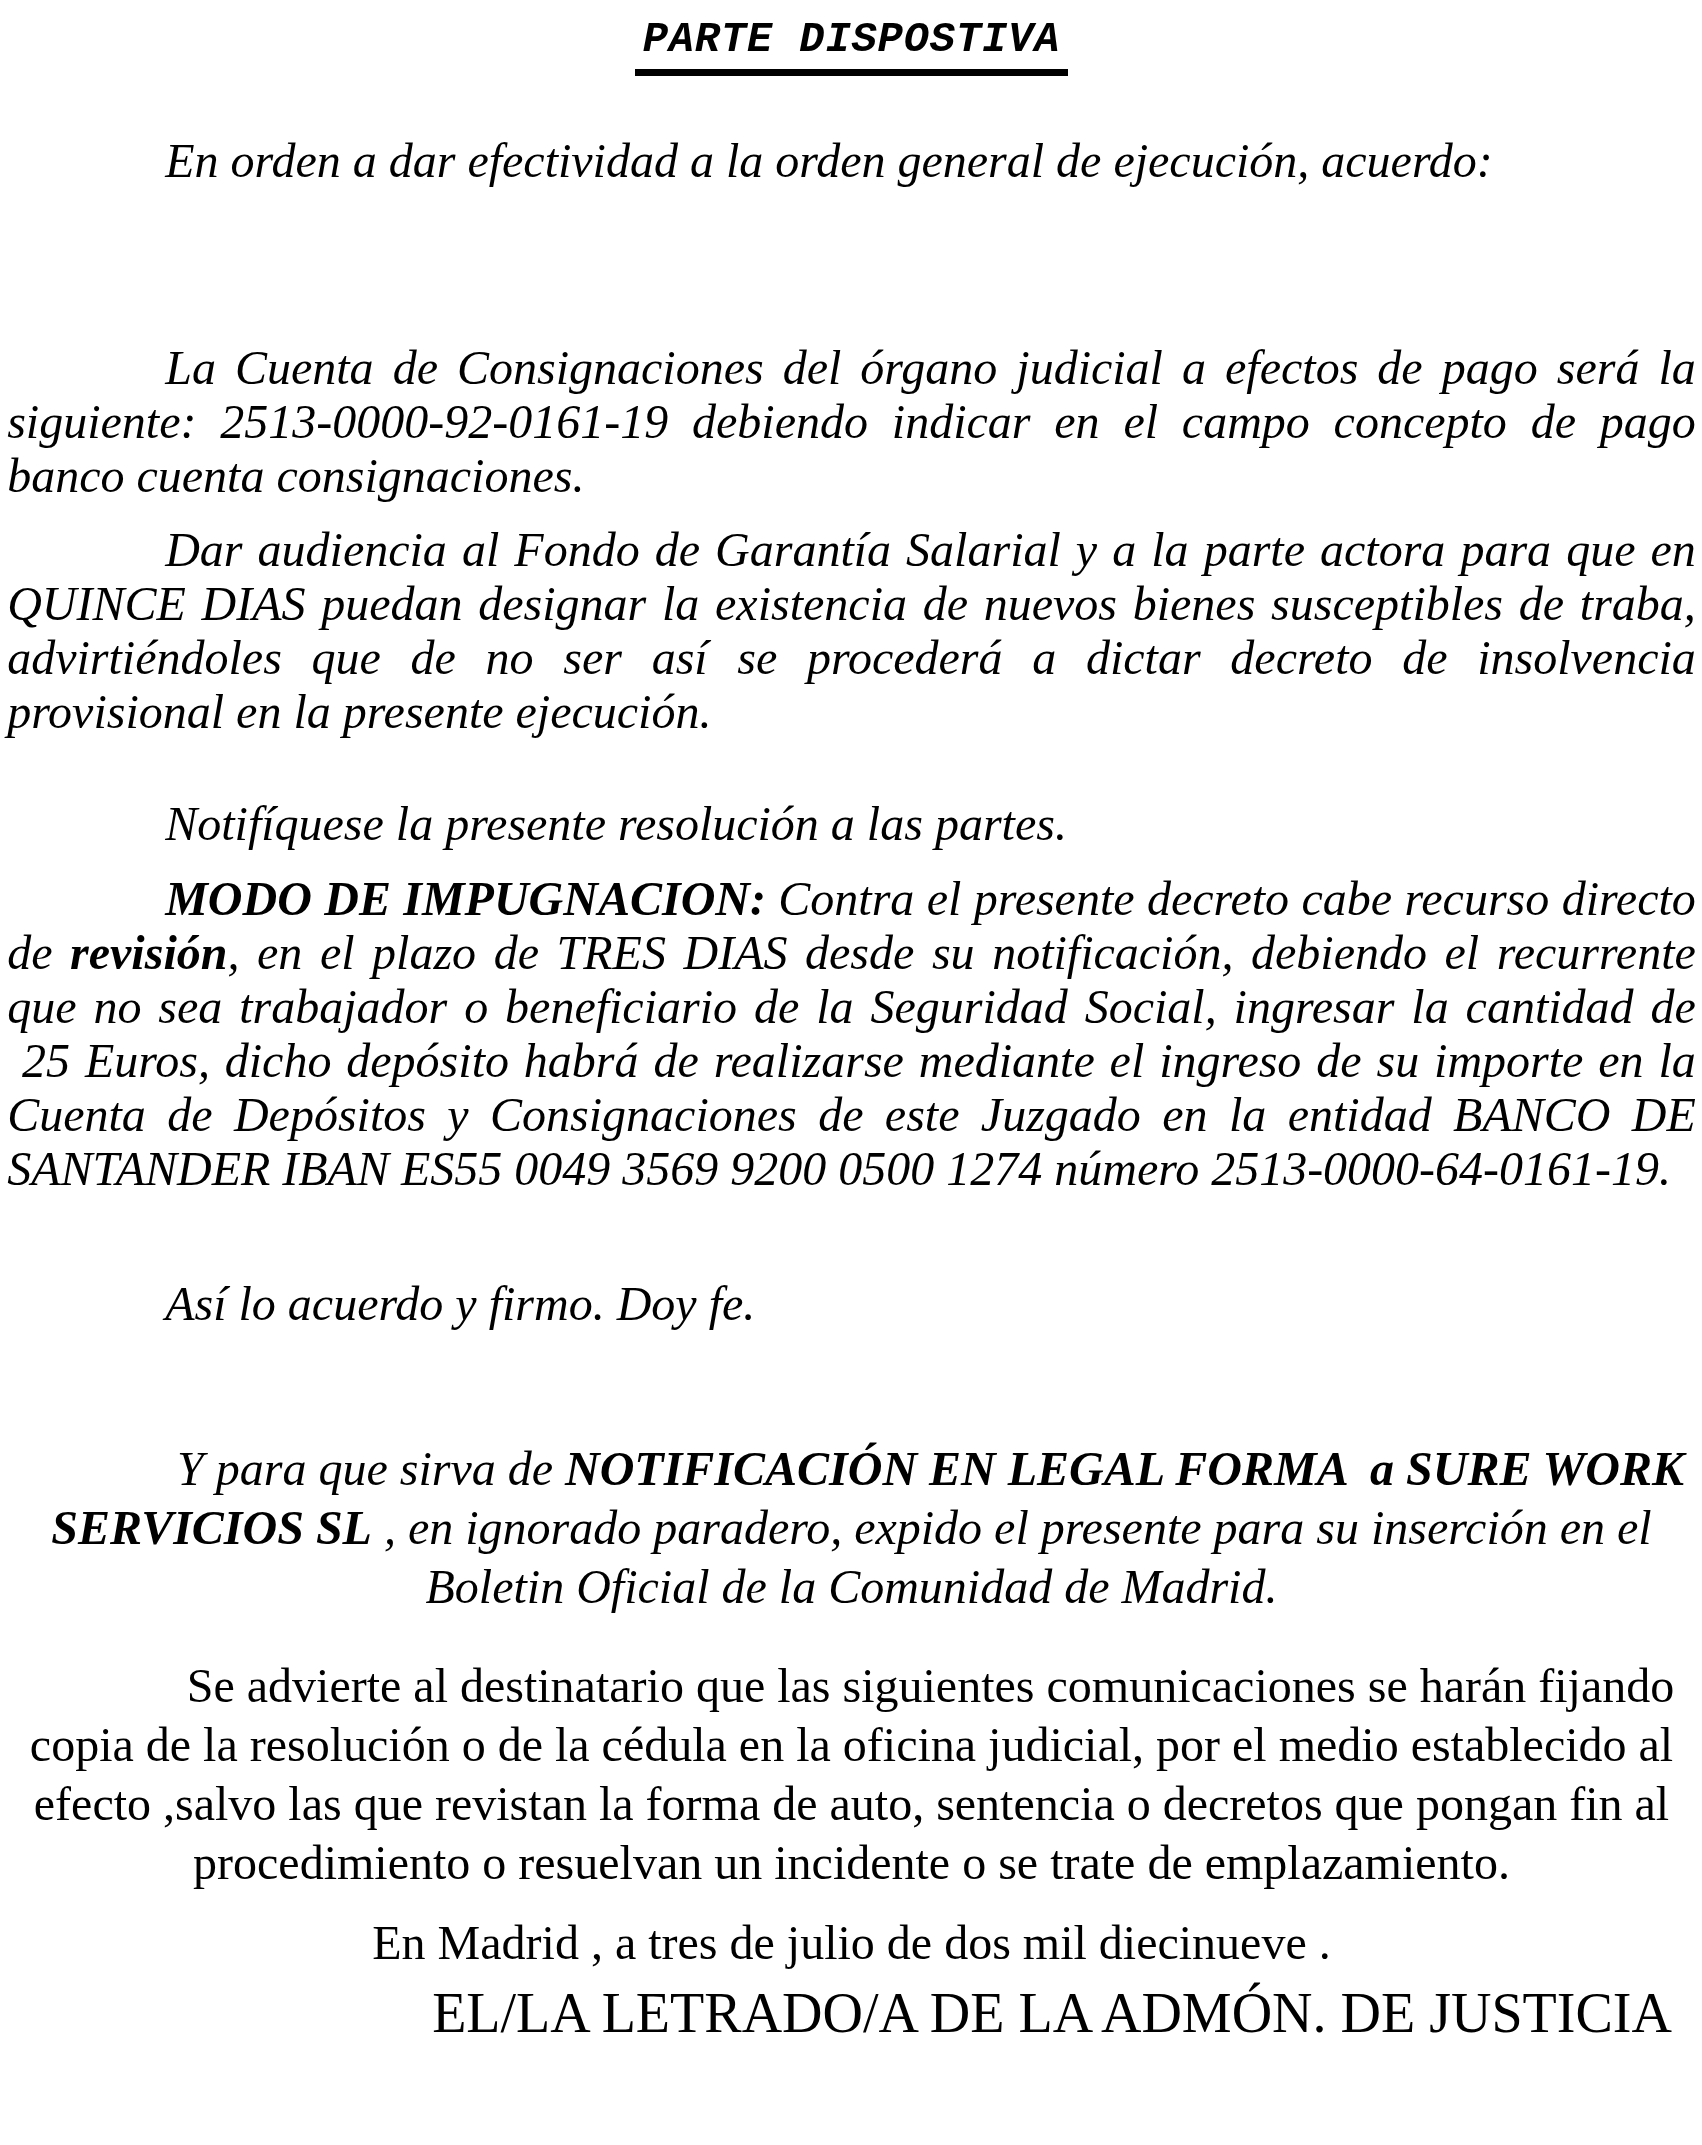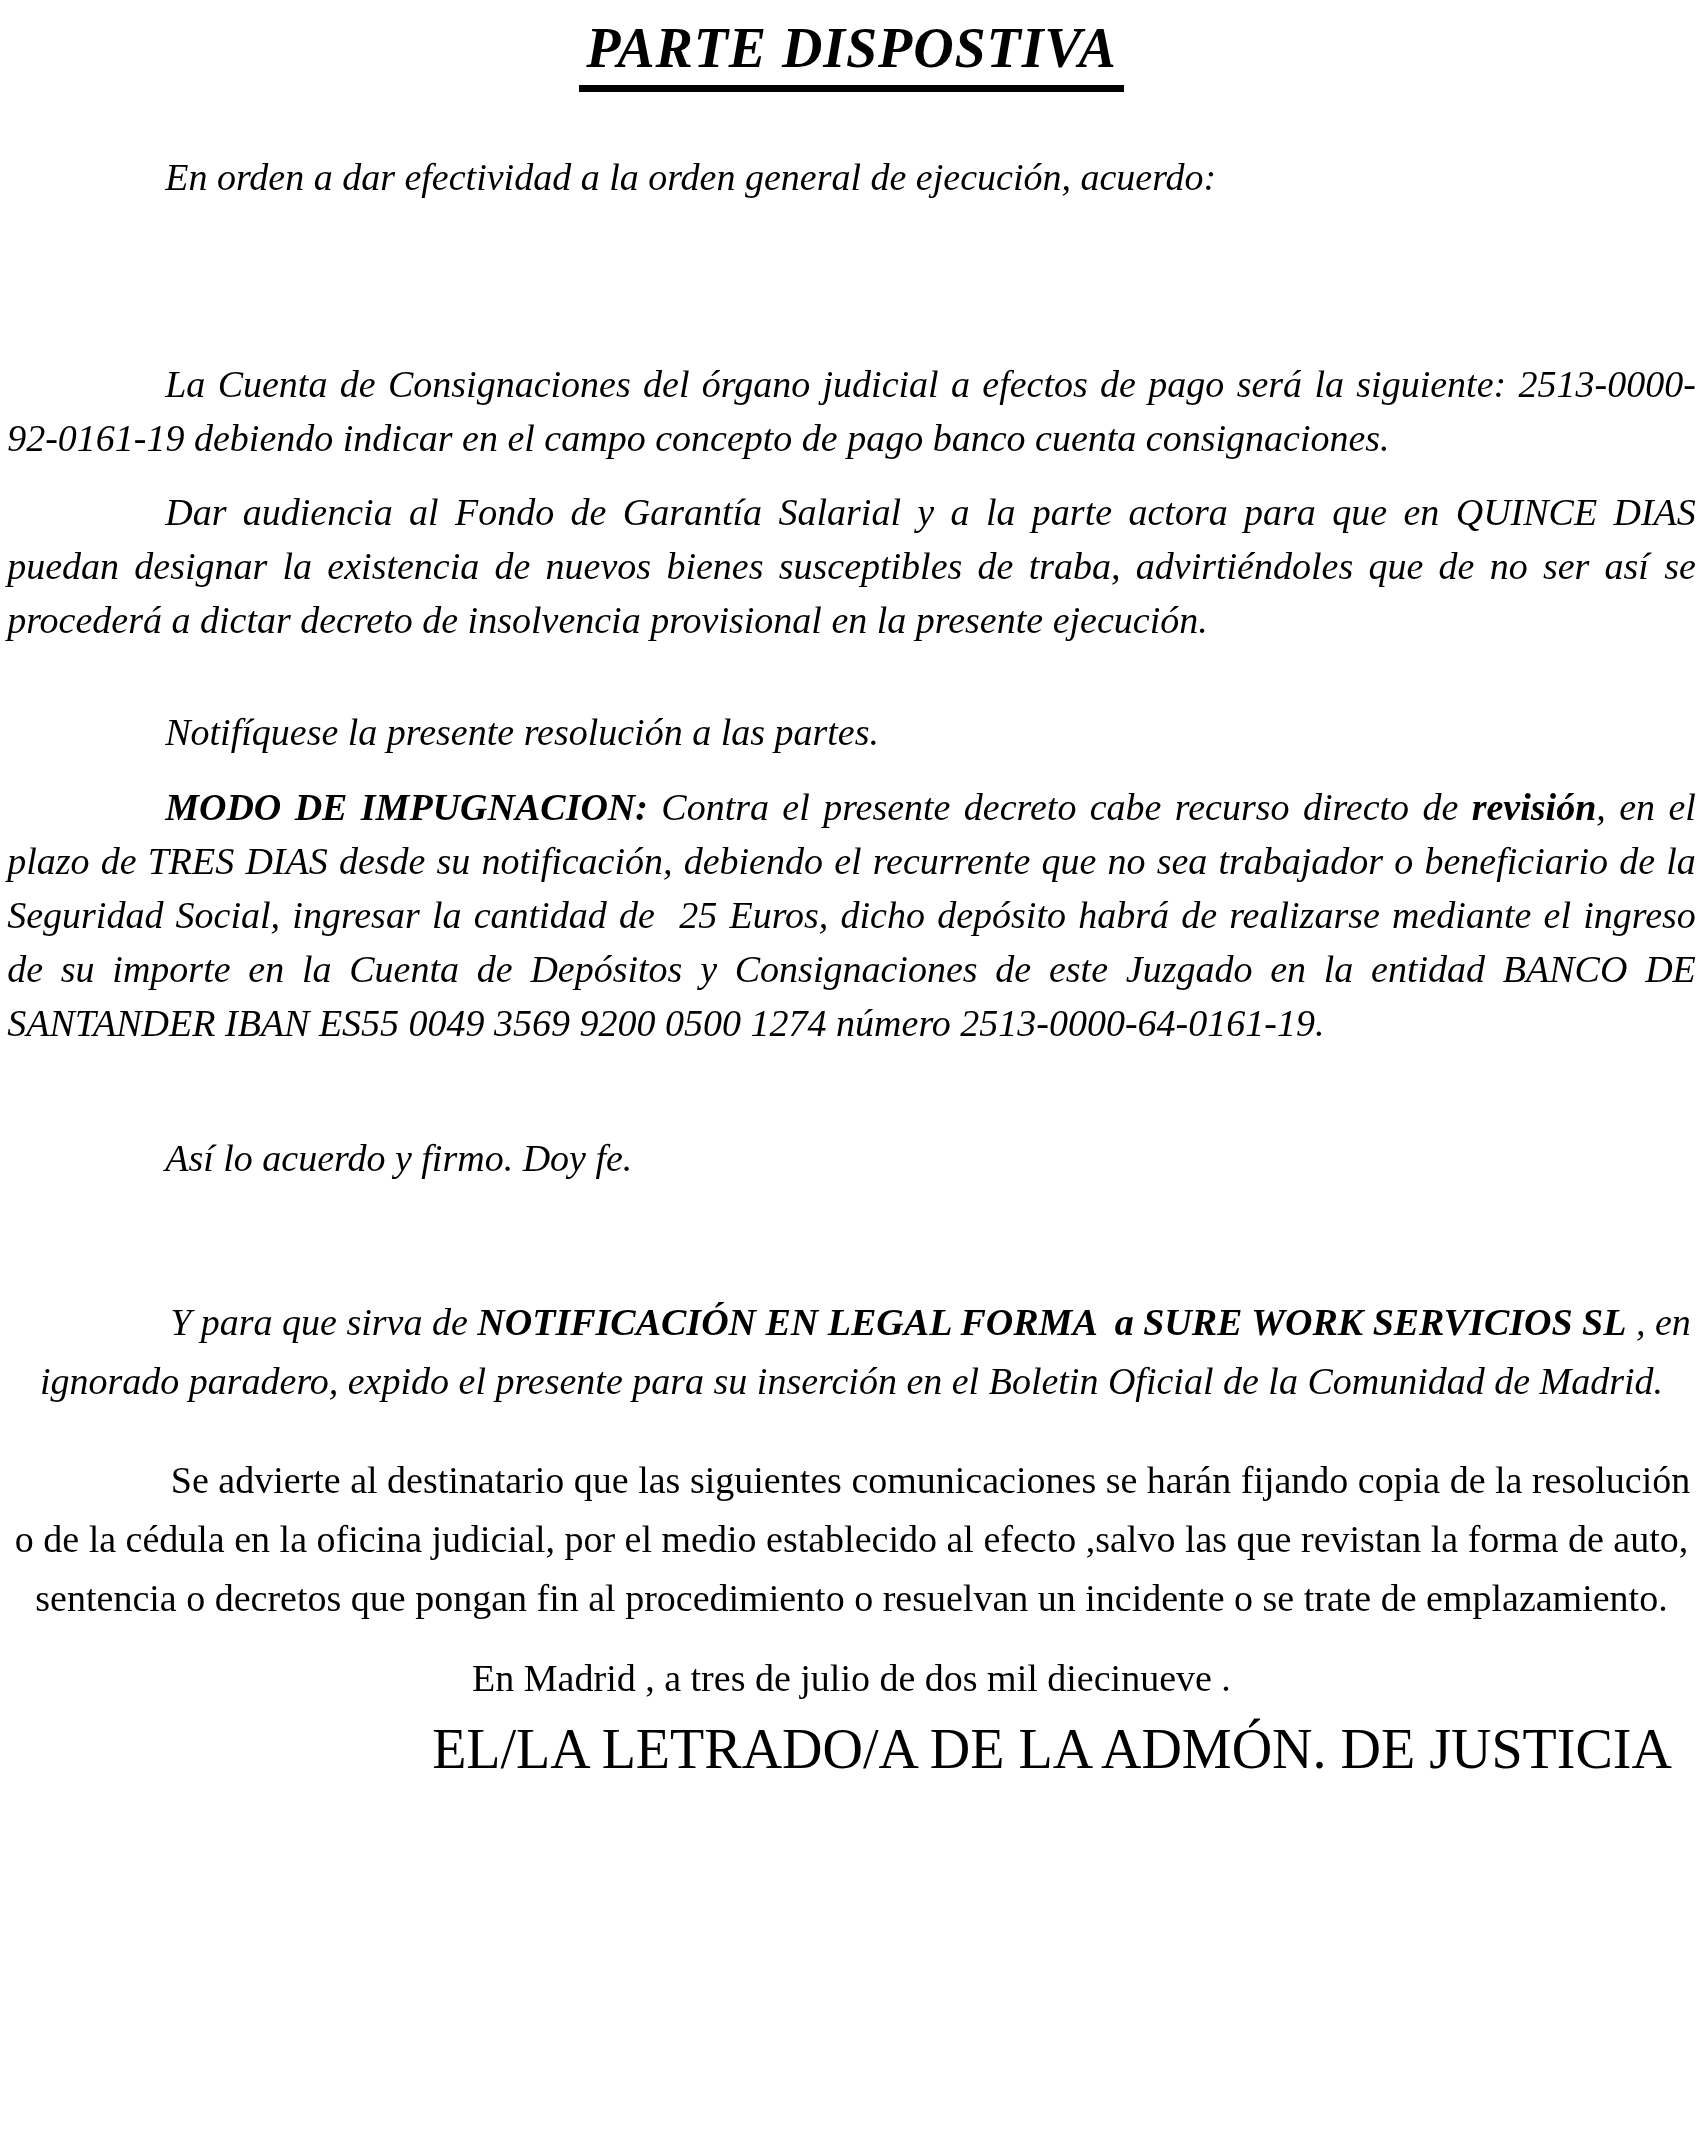--- a/index.html
+++ b/index.html
@@ -16,30 +16,31 @@
     background: #ffffff;
     color: #000000;
     font-family: "Liberation Serif", "DejaVu Serif", serif;
     overflow: hidden;
   }
   .title-row {
     text-align: center;
   }
   .doc-title {
     display: inline-block;
-    font-size: 56px;
+    font-size: 42px;
     font-weight: bold;
     font-style: italic;
     letter-spacing: 0.9px;
     border-bottom: 7.2px solid #000000;
     padding: 0 7.2px 4.5px 7.2px;
+    font-family: Liberation Mono, monospace;
   }
   .para {
     margin: 0;
-    font-size: 38px;
+    font-size: 48px;
     line-height: 54px;
   }
   .italic { font-style: italic; }
   .indent { text-indent: 158px; }
   .justify {
     text-align: justify;
   }
   .upright { line-height: 59px; text-align: center; }
 
   .p1  { margin-top: 58px; }

